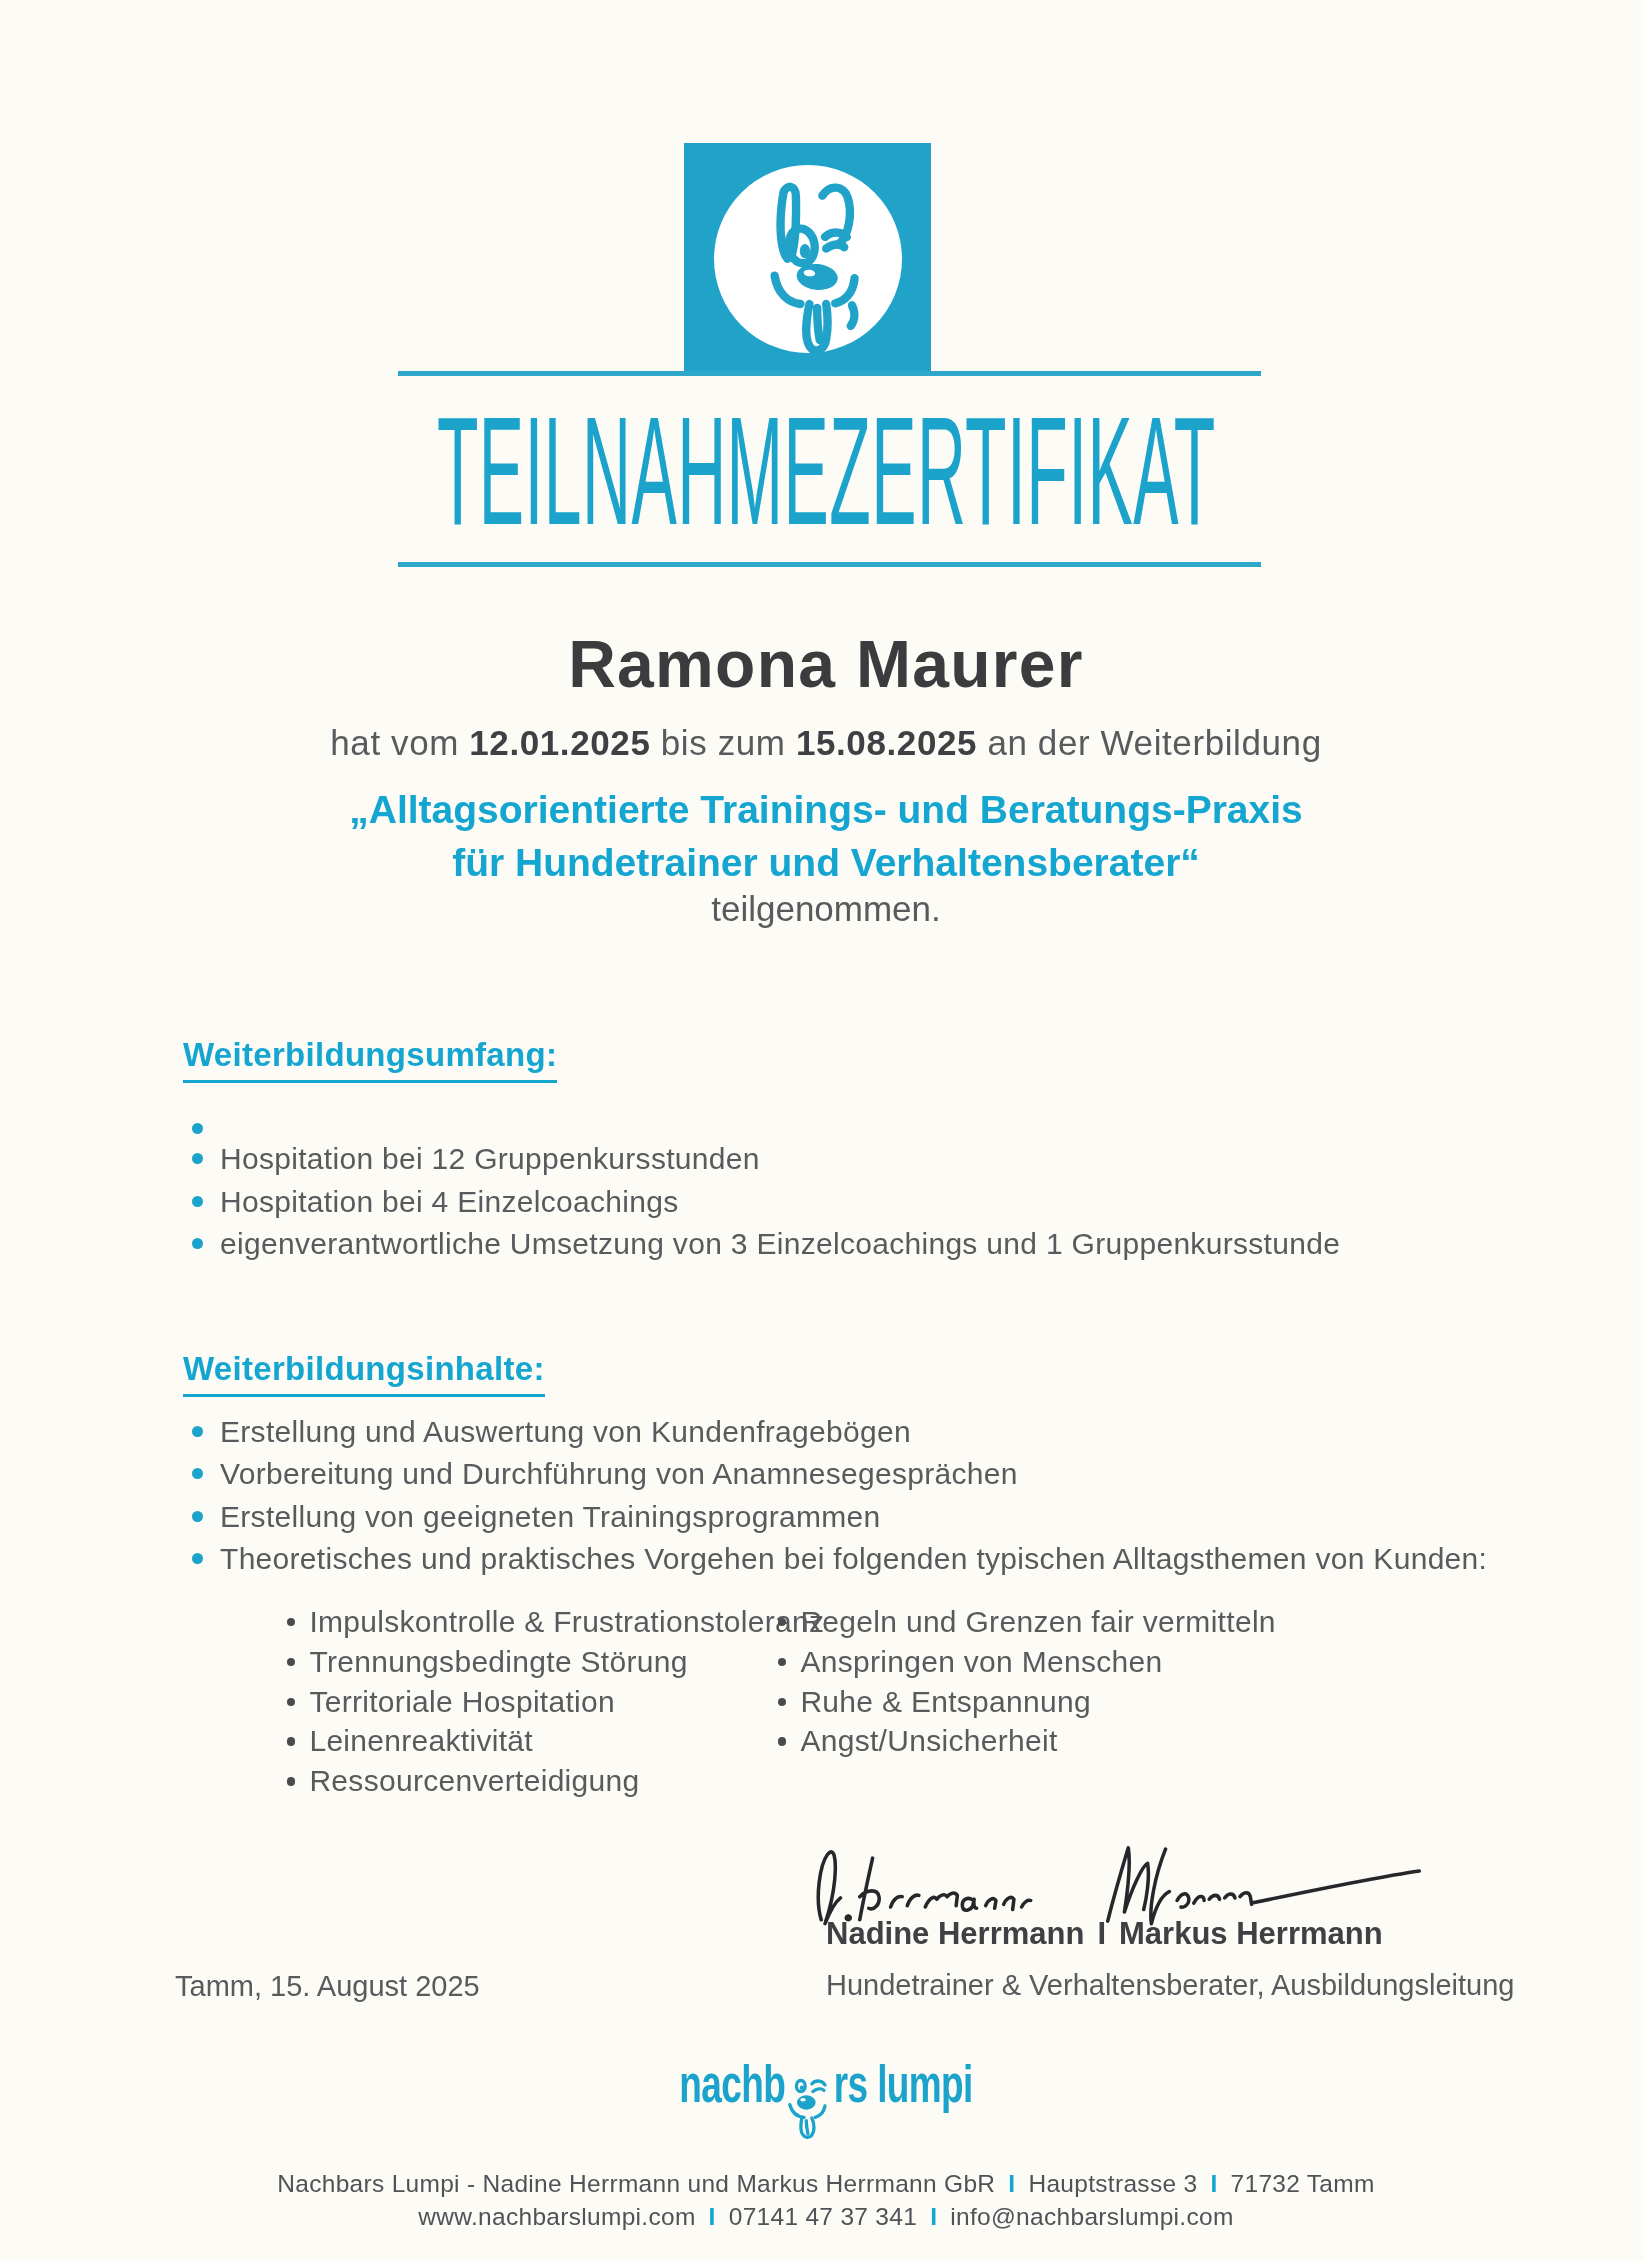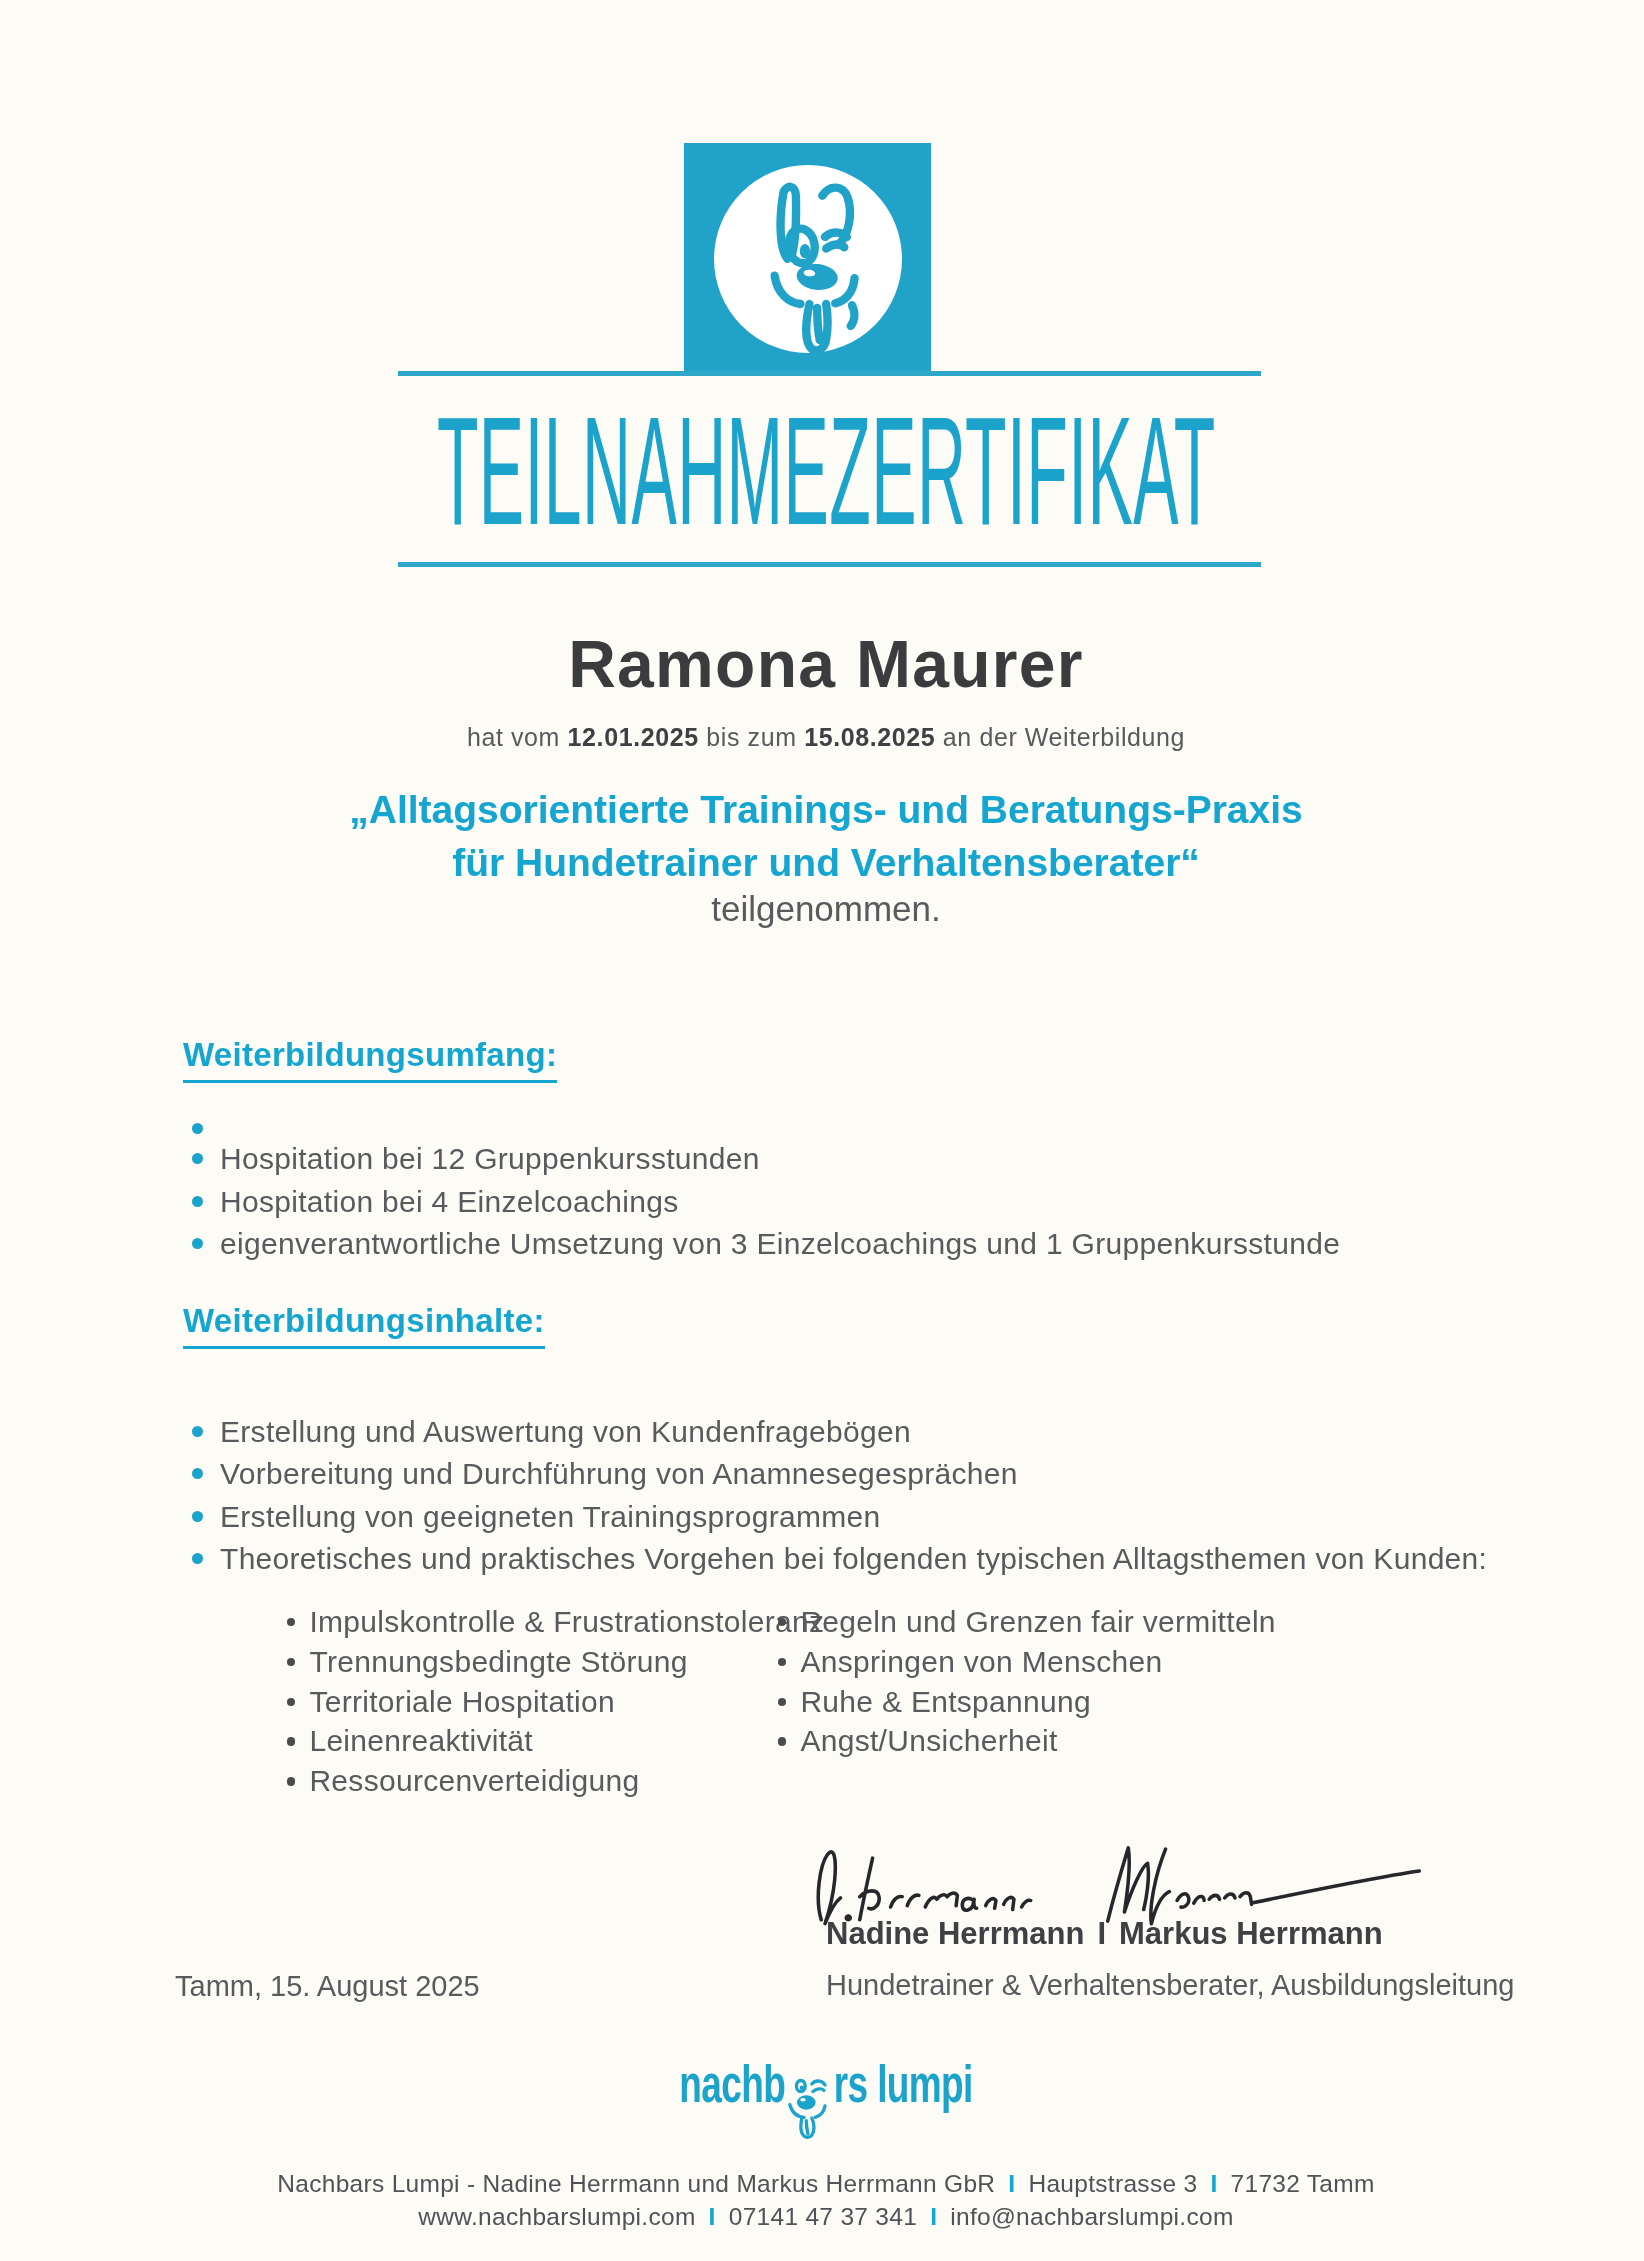--- a/index.html
+++ b/index.html
@@ -22,30 +22,30 @@
   .rule{left:398px;width:863px;height:5.2px;background:var(--rule)}
   .rule-top{top:371px}
   .rule-bottom{top:562px}
   .title-wrap{top:394px}
   .main-title{display:inline-block;font-size:97px;font-weight:400;line-height:1;
               color:var(--accent);letter-spacing:0.6px;transform:scale(0.70,1.58);
               transform-origin:50% 0;white-space:nowrap}
 
   
   .name{top:626px;font-size:66px;font-weight:700;color:var(--name);letter-spacing:1.3px}
-  .dateline{top:723px;font-size:25px;color:var(--text);letter-spacing:0.6px}
+  .dateline{top:723px;font-size:35px;color:var(--text);letter-spacing:0.6px}
   .dateline .bd{font-weight:700;color:var(--text-dark)}
   .course{top:783px;font-size:39px;font-weight:700;color:var(--accent-bright);line-height:53px}
   .participation{top:889px;font-size:35px;color:var(--text)}
 
   
   .h2{font-size:33px;font-weight:700;color:var(--accent-bright);line-height:1;
       display:inline-block;border-bottom:3.2px solid currentColor;padding-bottom:9px;letter-spacing:0.3px}
   .h2-1{left:183px;top:1038px}
-  .h2-2{left:183px;top:1304px}
+  .h2-2{left:183px;top:1352px}
   ul{list-style:none}
   .blist{left:192px}
   .blist li{display:flex;align-items:flex-start;font-size:30px;color:var(--text);letter-spacing:0.3px}
   .blist .dot{width:11px;height:11px;border-radius:50%;background:var(--accent);
               flex:none;margin:11px 17px 0 0}
   .ul1{top:1112px}.ul1 li{margin-bottom:8.4px}
   .ul2{top:1415px}.ul2 li{margin-bottom:8.4px}
   .topics{top:1605px}
   .topics-left{left:287px}
   .topics-right{left:778px}

